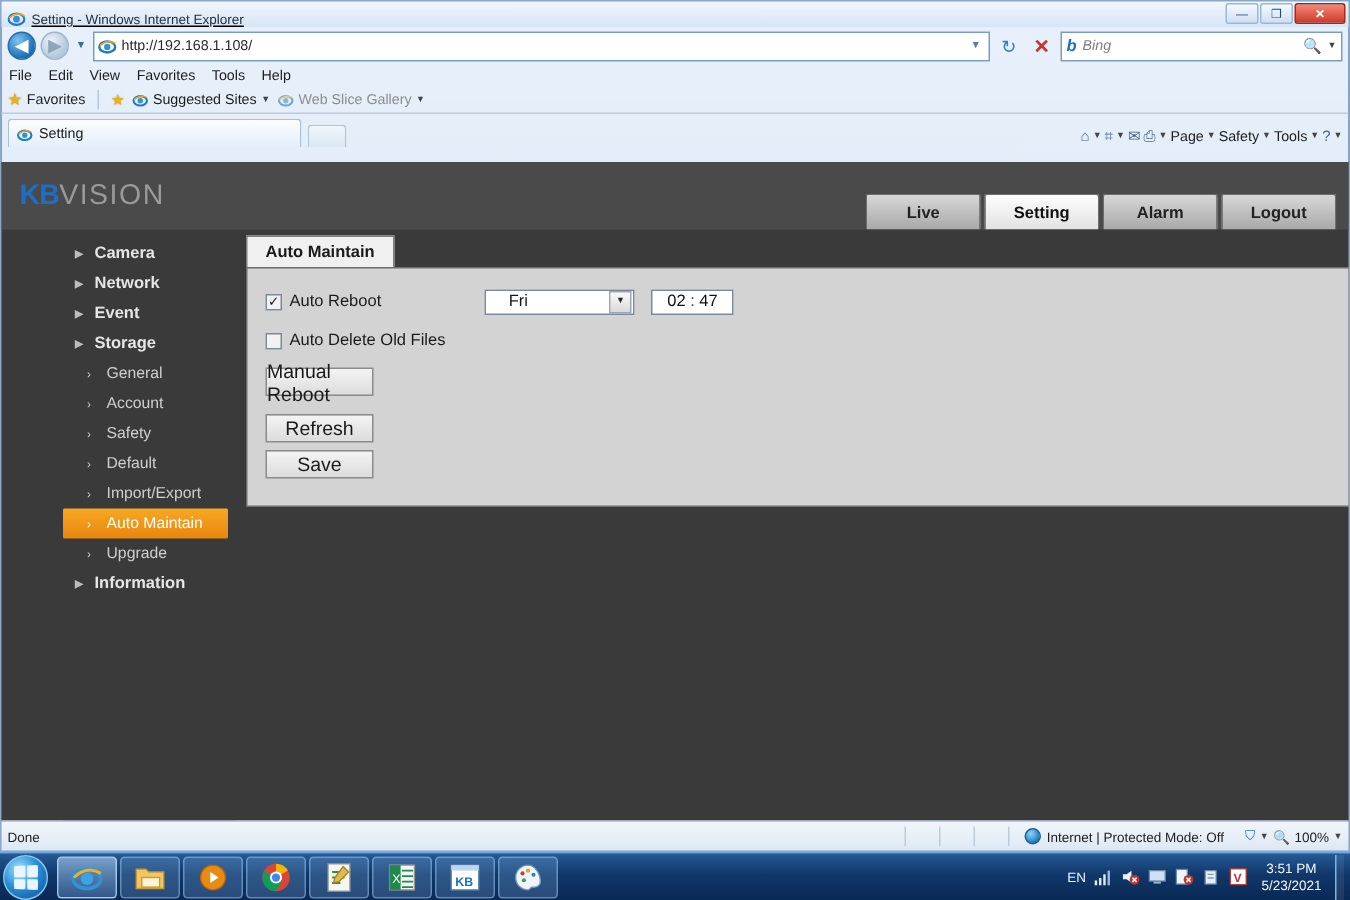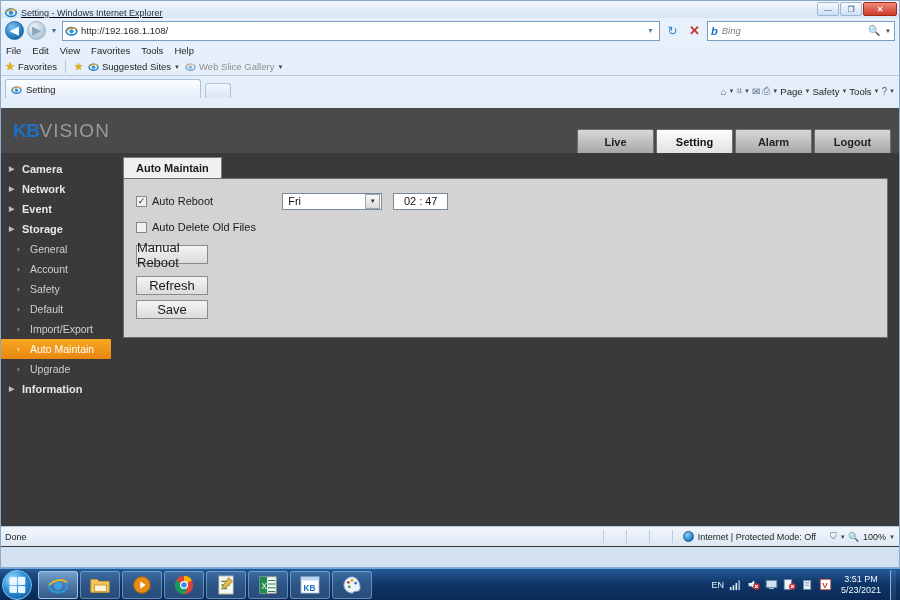--- a/index.html
+++ b/index.html
@@ -114,21 +114,21 @@
   .navbtns { position: absolute; right: 8px; bottom: 0; display: flex; gap: 2px; }
   .navbtn {
     width: 77px; height: 24px;
     background: linear-gradient(to bottom,#d8d8d8,#a8a8a8);
     border: 1px solid #6e6e6e; border-bottom: none; border-radius: 2px 2px 0 0;
     display: flex; align-items: center; justify-content: center;
     font-size: 11px; color: #222; font-weight: bold;
   }
   .navbtn.active { background: linear-gradient(to bottom,#fdfdfd,#e2e2e2); color: #111; }
 
-  .page-body { display: flex; height: 394px; }
+  .page-body { display: flex; height: 394px; margin-left: 41px; }
   .sidebar { width: 115px; background: #3a3a3a; padding-top: 6px; flex: 0 0 auto; }
   .side-item {
     height: 20px; display: flex; align-items: center; gap: 5px;
     padding-left: 8px; font-size: 11px; color: #e6e6e6; font-weight: bold;
   }
   .side-item .tri { font-size: 7px; color: #bdbdbd; width: 8px; }
   .side-item.sub { font-weight: normal; color: #cfcfcf; padding-left: 16px; font-size: 10.5px; }
   .side-item.sub .tri { font-size: 8px; color: #cfcfcf; }
   .side-item.active {
     background: linear-gradient(to bottom,#f7a823,#e8860f);
@@ -150,21 +150,21 @@
   }
   .form { padding: 12px 0 0 12px; }
   .row { display: flex; align-items: center; height: 20px; margin-bottom: 6px; }
   .cb { width: 11px; height: 11px; background: #f2f2f2; border: 1px solid #7b8a99; margin-right: 5px;
         display: flex; align-items: center; justify-content: center; flex: 0 0 auto; }
   .cb .tick { font-size: 9px; color: #1c1c1c; line-height: 1; }
   .cb-label { font-size: 11px; color: #1a1a1a; }
   .select {
     width: 100px; height: 17px; margin-left: 69px; background: #fff;
     border: 1px solid #7b8a99; display: flex; align-items: center; justify-content: space-between;
-    padding-left: 5px; font-size: 11px; color: #161616;
+    padding-left: 15px; font-size: 11px; color: #161616;
   }
   .sel-arrow {
     width: 15px; height: 15px; margin-right: 1px;
     background: linear-gradient(to bottom,#fbfbfb,#dadada); border: 1px solid #9aa6b2;
     display: flex; align-items: center; justify-content: center; font-size: 6px; color: #2a2a2a;
   }
   .timebox {
     width: 55px; height: 17px; margin-left: 11px; background: #fff;
     border: 1px solid #7b8a99; display: flex; align-items: center; justify-content: center;
     gap: 3px; font-size: 11px; color: #111;
@@ -174,21 +174,21 @@
     height: 19px; background: linear-gradient(to bottom,#f4f4f4,#dcdcdc);
     border: 1px solid #8b8b8b; display: flex; align-items: center; justify-content: center;
     font-size: 13px; color: #1a1a1a;
   }
   .btn-manual { width: 72px; margin-top: 8px; }
   .btn-row { display: flex; gap: 5px; margin-top: 12px; flex-direction: column; }
   .btn-refresh, .btn-save { width: 72px; }
 
   
   .statusbar {
-    position: absolute; left: 1px; top: 526px; width: 898px; height: 20px;
+    position: absolute; left: 1px; top: 547px; width: 898px; height: 20px;
     background: linear-gradient(to bottom,#f2f6fb,#dde8f4);
     border-top: 1px solid #b6c8da; display: flex; align-items: center;
     padding: 0 4px; font-size: 9px; color: #222;
   }
   .st-left { flex: 0 0 auto; }
   .st-grips { flex: 1 1 auto; display: flex; justify-content: flex-end; gap: 0; }
   .grip { width: 1px; height: 13px; background: #b9cbdd; margin-left: 22px; }
   .st-zone { display: flex; align-items: center; gap: 4px; margin-left: 10px; }
   .globe {
     width: 11px; height: 11px; border-radius: 50%;

